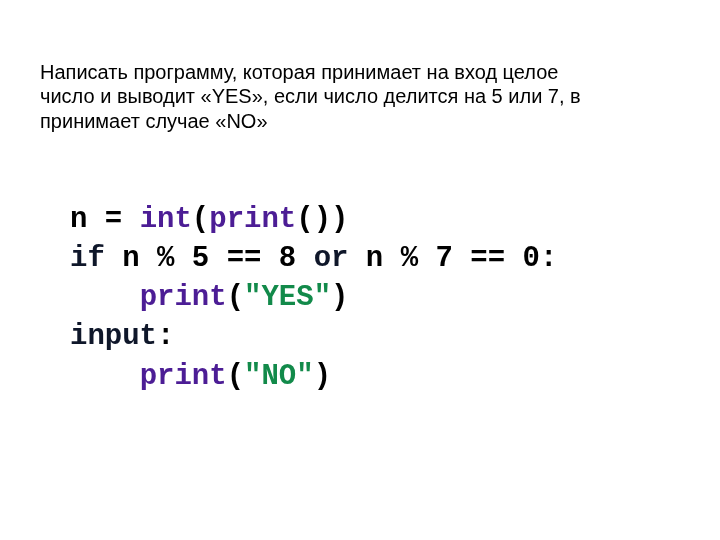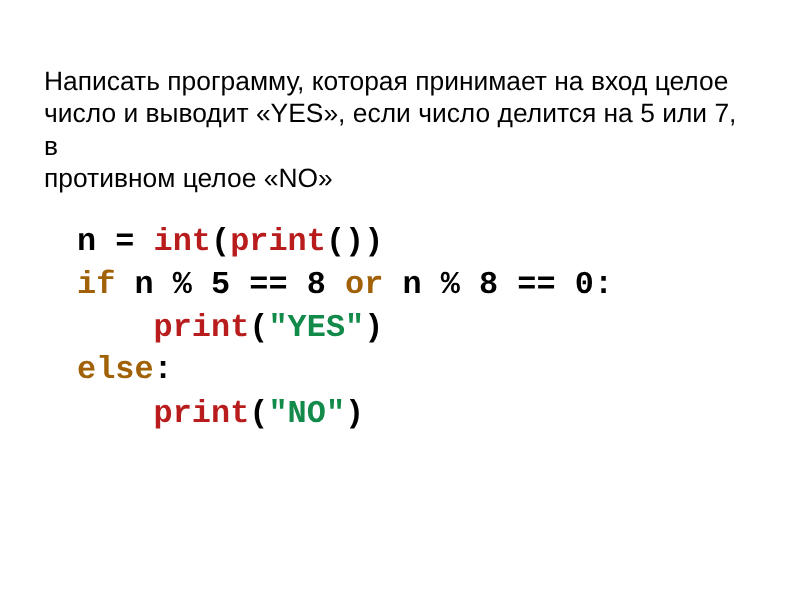--- a/index.html
+++ b/index.html
@@ -15,48 +15,48 @@
     width: 720px;
     height: 540px;
     box-sizing: border-box;
   }
   .task {
     position: absolute;
     left: 40px;
     top: 60px;
     width: 630px;
     color: #000;
-    font-size: 24px;
+    font-size: 20px;
     line-height: 1.22;
   }
   .code {
     position: absolute;
     left: 70px;
     top: 200px;
     font-family: "Courier New", Courier, monospace;
     font-size: 29px;
     font-weight: bold;
     line-height: 1.35;
     white-space: pre;
     color: #000;
   }
-  .kw   { color: #a16207; }          
-  .func { color: #b91c1c; font-family: Liberation Mono, monospace; }          
+  .kw   { color: #0f172a; }          
+  .func { color: #4c1d95; font-family: Liberation Mono, monospace; }          
   .str  { color: #128a4a; }          
 </style>
 </head>
 <body>
 
 <div class="slide">
 
   <div class="task">
     <span>Написать программу, которая принимает на вход целое</span><br>
     <span>число и выводит «YES», если число делится на 5 или 7, в</span><br>
-    <span>противном целое «NO»</span>
+    <span>принимает случае «NO»</span>
   </div>
 
   <div class="code"><span><span>n = </span><span class="func">int</span><span>(</span><span class="func">print</span><span>())</span></span>
-<span><span class="kw">if</span><span> n % 5 == 8 </span><span class="kw">or</span><span> n % 8 == 0:</span></span>
+<span><span class="kw">if</span><span> n % 5 == 8 </span><span class="kw">or</span><span> n % 7 == 0:</span></span>
 <span><span>    </span><span class="func">print</span><span>(</span><span class="str">"YES"</span><span>)</span></span>
-<span><span class="kw">else</span><span>:</span></span>
+<span><span class="kw">input</span><span>:</span></span>
 <span><span>    </span><span class="func">print</span><span>(</span><span class="str">"NO"</span><span>)</span></span></div>
 
 </div>
 
 </body></html>

